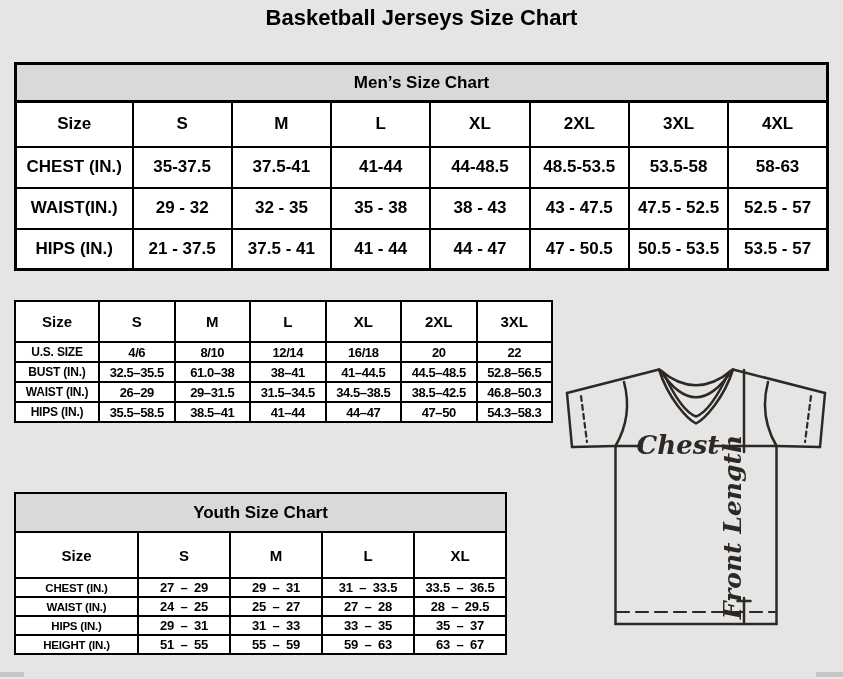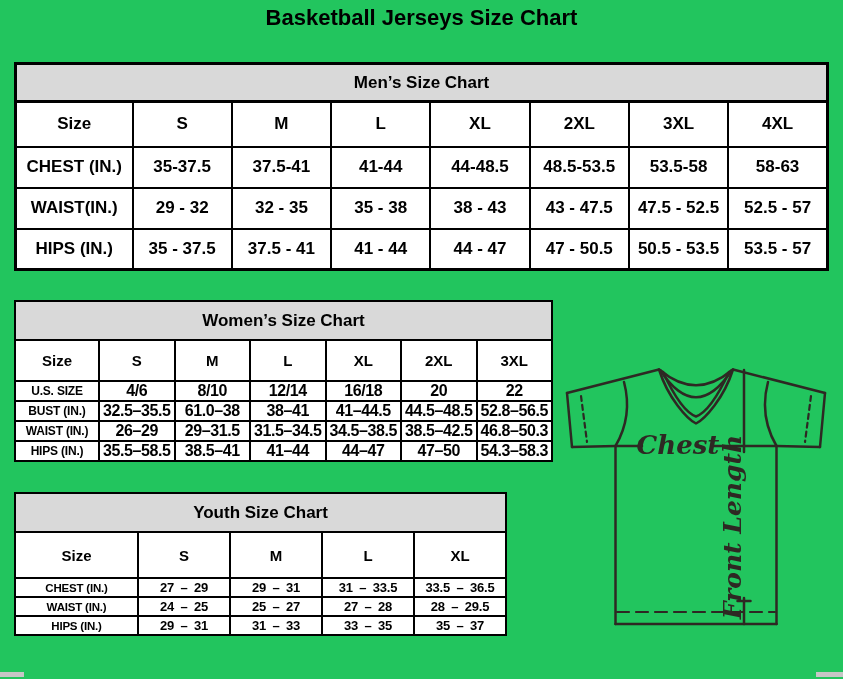--- a/index.html
+++ b/index.html
@@ -1,17 +1,17 @@
 <!DOCTYPE html>
 <html><head>
 <meta charset="utf-8">
 <style>
   html,body{margin:0;padding:0;background:#ffffff;}
   #screen{
-    position:relative;width:843px;height:679px;background:#22c55e;overflow:hidden;
+    position:relative;width:843px;height:679px;background:#e5e5e5;overflow:hidden;
     font-family:"Liberation Sans", sans-serif;color:#000;
   }
   .page-title{
     position:absolute;left:0;right:0;top:5px;text-align:center;
     font-size:22px;font-weight:bold;letter-spacing:0;
   }
   .size-section{position:absolute;border-radius:29px;}
   .table-title{
     background:#d9d9d9;border:3px solid #000;border-bottom:none;
     display:flex;align-items:center;justify-content:center;
@@ -34,21 +34,21 @@
   .mens-sec tbody tr{height:41px;}
   .mens-sec th,.mens-sec td{font-size:17px;}
   
   .womens-sec{left:14px;top:300px;width:539px;}
   .womens-sec .table-title{height:37px;border-width:2px;}
   .womens-sec table{border:2px solid #000;}
   .womens-sec th,.womens-sec td{border-width:1.5px;}
   .womens-sec thead tr{height:41px;}
   .womens-sec thead th{font-size:15px;border-bottom-width:2.5px;}
   .womens-sec tbody tr{height:20px;}
-  .womens-sec tbody td{font-size:16px;letter-spacing:-0.4px;}
+  .womens-sec tbody td{font-size:13px;letter-spacing:-0.4px;}
   .womens-sec tbody th{font-size:12px;letter-spacing:-0.2px;text-align:center;}
   
   .youth-sec{left:14px;top:492px;width:493px;}
   .youth-sec .table-title{height:37px;border-width:2px;}
   .youth-sec table{border:2px solid #000;}
   .youth-sec th,.youth-sec td{border-width:1.5px;}
   .youth-sec thead tr{height:46px;}
   .youth-sec thead th{font-size:15px;border-bottom-width:2.5px;}
   .youth-sec tbody tr{height:19px;}
   .youth-sec tbody td{font-size:13px;letter-spacing:-0.2px;word-spacing:3px;}
@@ -113,34 +113,33 @@
             <td>29 - 32</td>
             <td>32 - 35</td>
             <td>35 - 38</td>
             <td>38 - 43</td>
             <td>43 - 47.5</td>
             <td>47.5 - 52.5</td>
             <td>52.5 - 57</td>
           </tr>
           <tr>
             <th>HIPS (IN.)</th>
-            <td>35 - 37.5</td>
+            <td>21 - 37.5</td>
             <td>37.5 - 41</td>
             <td>41 - 44</td>
             <td>44 - 47</td>
             <td>47 - 50.5</td>
             <td>50.5 - 53.5</td>
             <td>53.5 - 57</td>
           </tr>
         </tbody>
       </table>
   </section>
 
   <section class="size-section womens-sec">
-    <div class="table-title">Women’s Size Chart</div>
     <table class="szt">
       <colgroup>
           <col style="width:84px">
           <col>
           <col>
           <col>
           <col>
           <col>
           <col>
         </colgroup>
@@ -229,20 +228,27 @@
             <td>25 – 27</td>
             <td>27 – 28</td>
             <td>28 – 29.5</td>
           </tr>
           <tr>
             <th>HIPS (IN.)</th>
             <td>29 – 31</td>
             <td>31 – 33</td>
             <td>33 – 35</td>
             <td>35 – 37</td>
+          </tr>
+          <tr>
+            <th>HEIGHT (IN.)</th>
+            <td>51 – 55</td>
+            <td>55 – 59</td>
+            <td>59 – 63</td>
+            <td>63 – 67</td>
           </tr>
         </tbody>
       </table>
   </section>
 
   <div class="jersey-wrap">
     <svg viewBox="556 356 286 312" xmlns="http://www.w3.org/2000/svg">
       <g fill="none" stroke="#2e2823" stroke-width="2.5" stroke-linecap="round" stroke-linejoin="round">
 
         <path d="M659,369.5 L567,393"></path>

